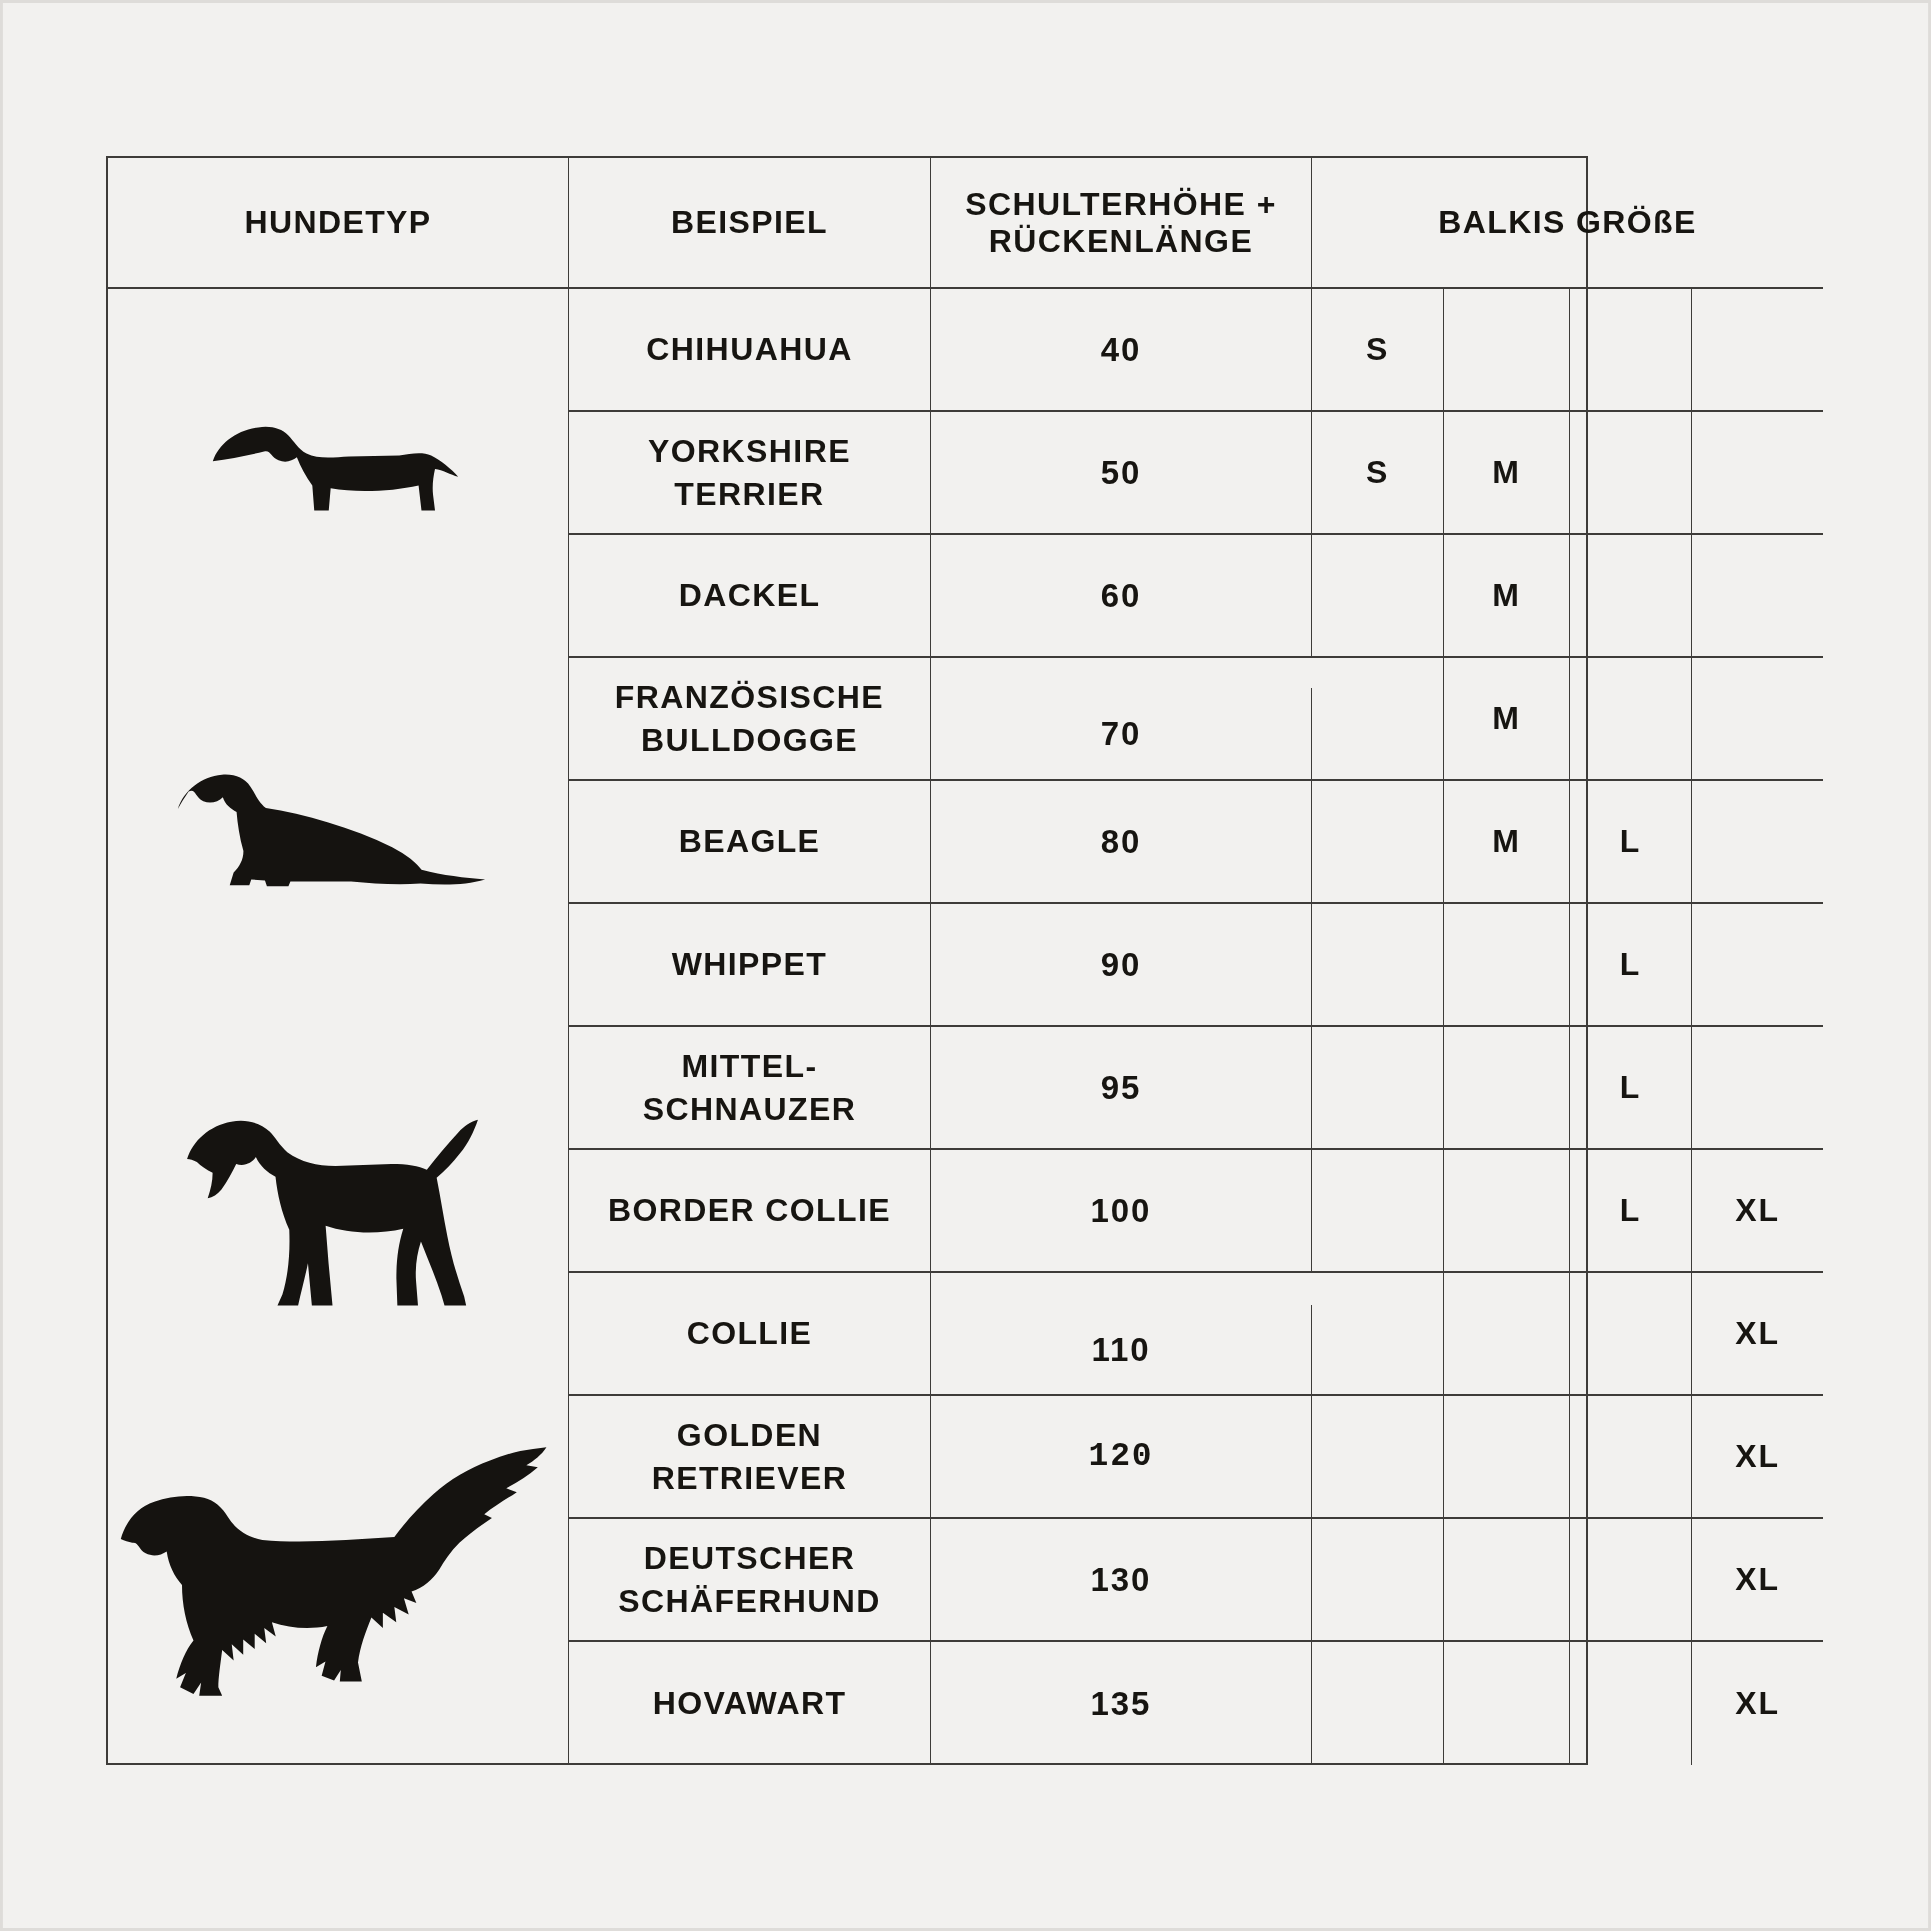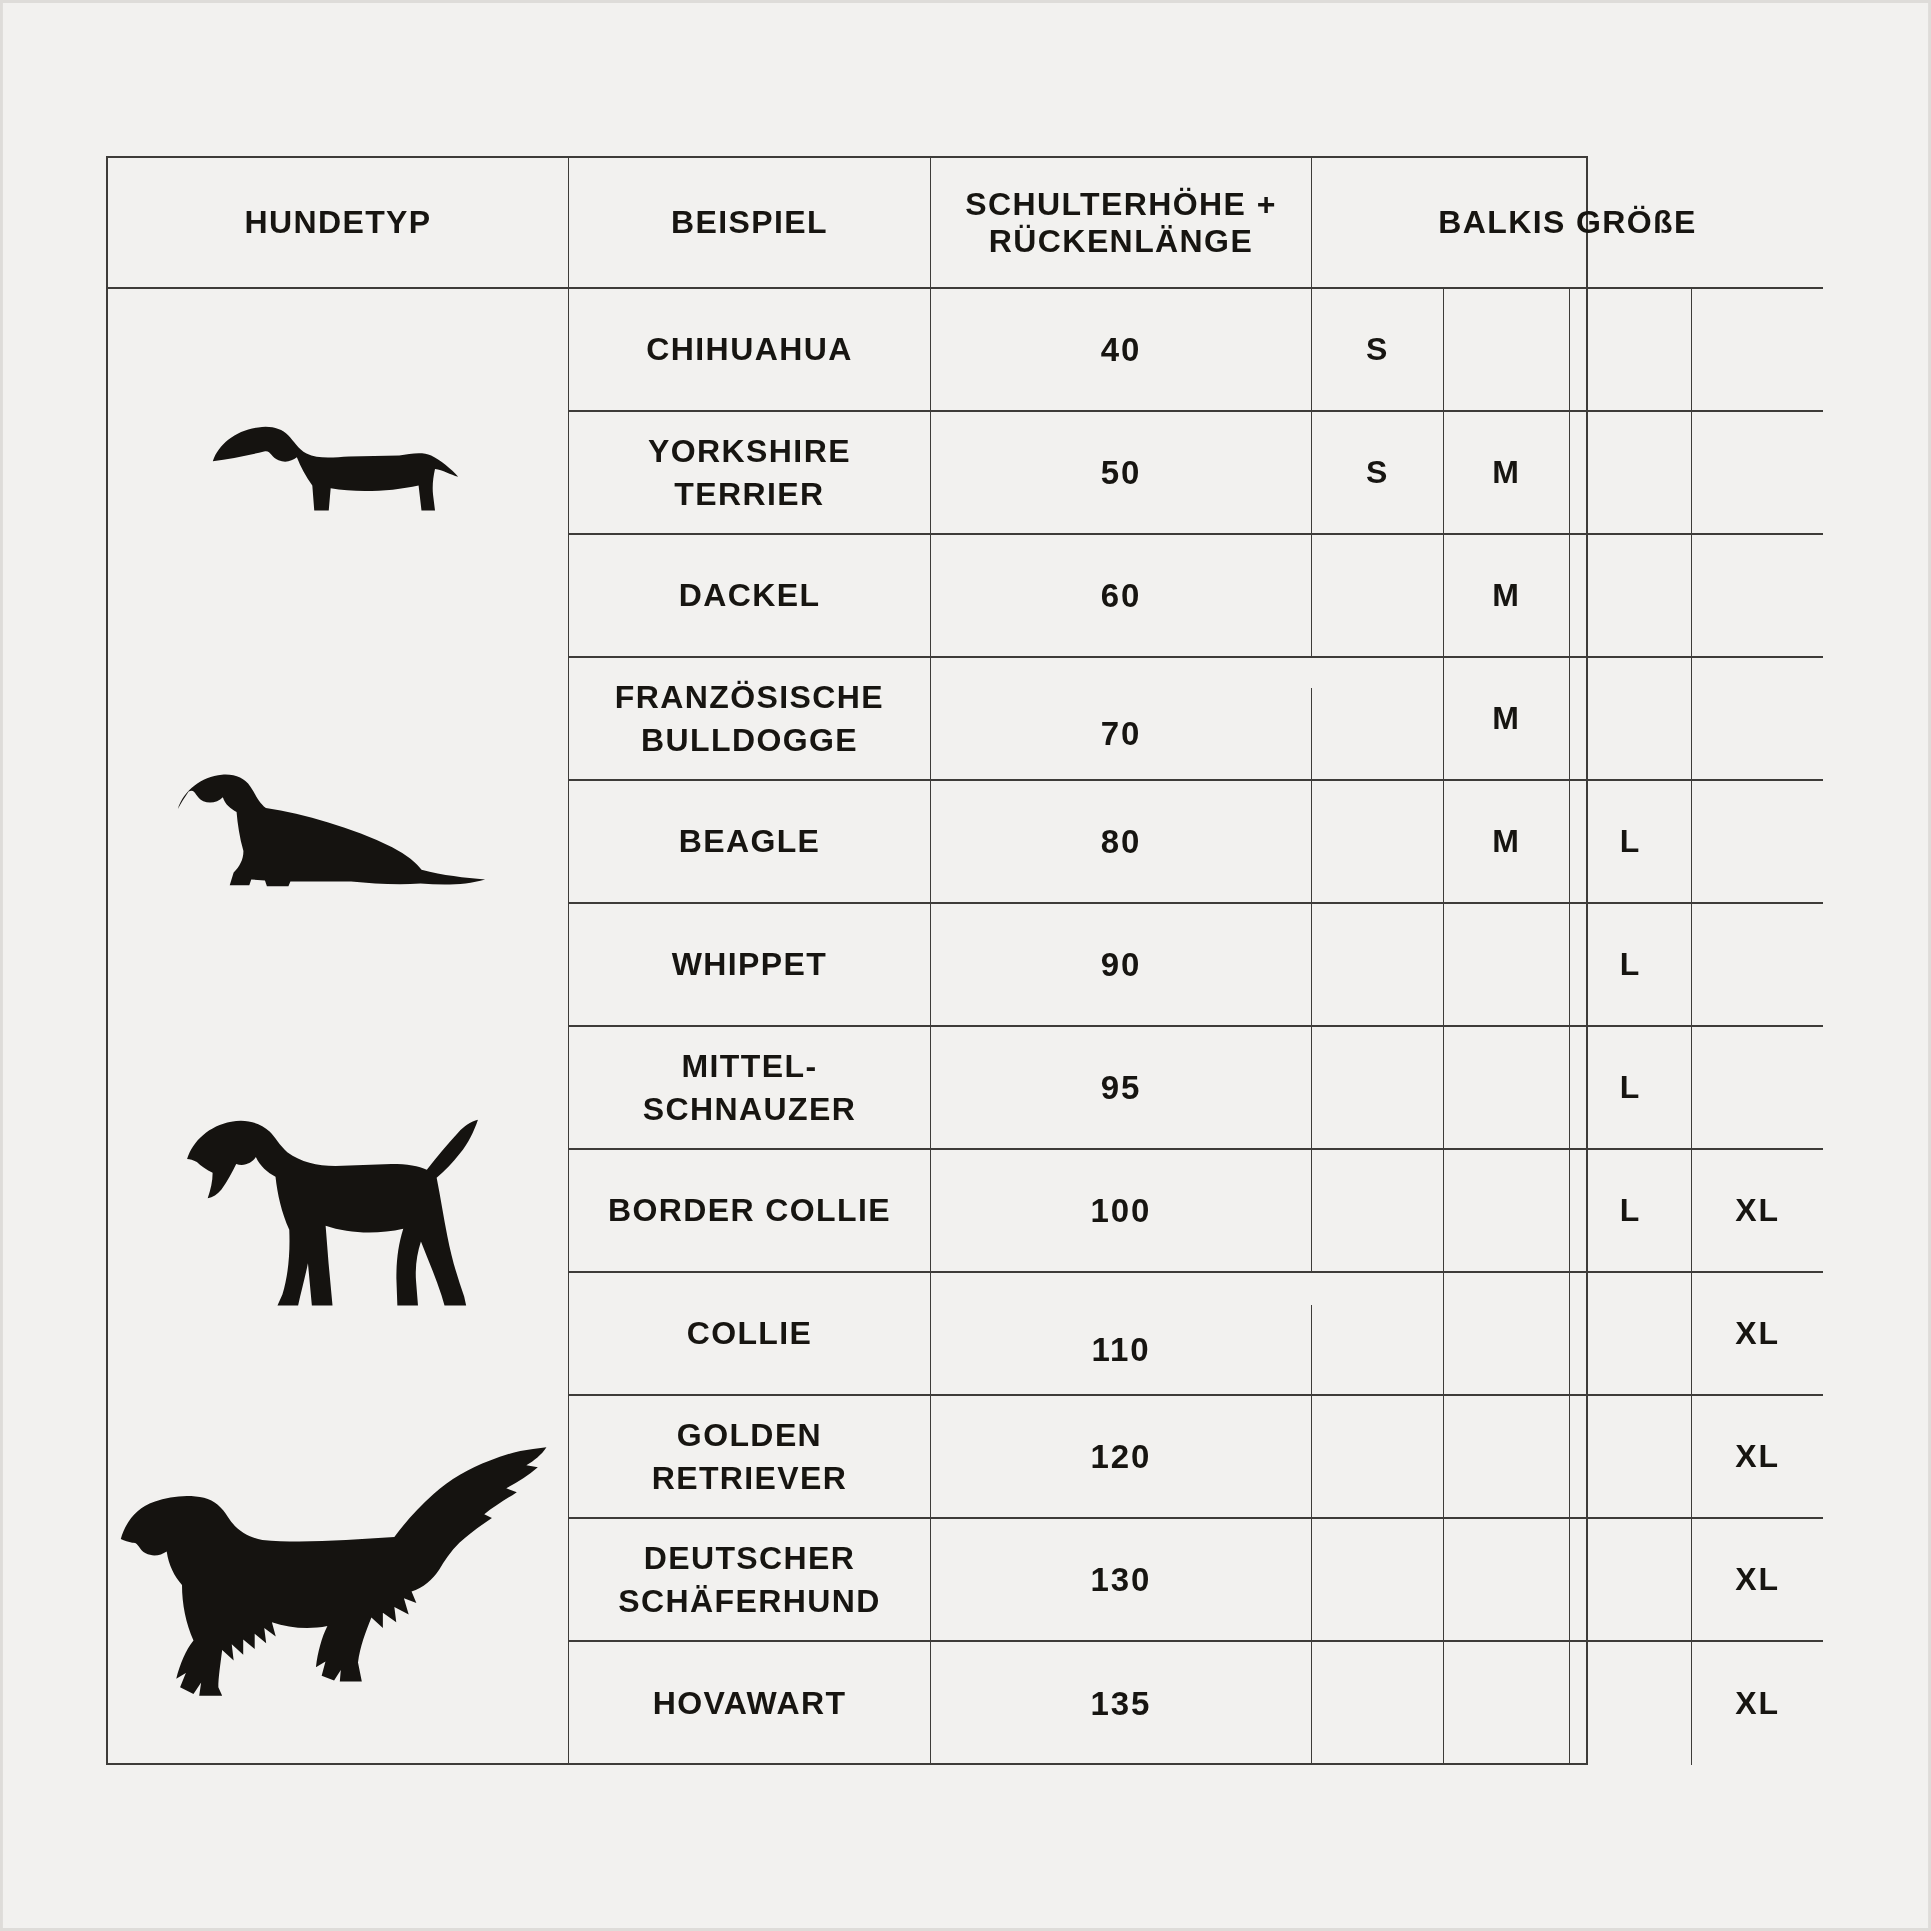--- a/index.html
+++ b/index.html
@@ -188,21 +188,21 @@
       <div class="cell body size" style="grid-area: 9 / 6;">L</div>
       <div class="cell body size col-last" style="grid-area: 9 / 7;">XL</div>
       <div class="cell body breed prewrap" style="grid-area: 10 / 2;">COLLIE</div>
       <div class="cell body value" style="grid-area: 10 / 3; margin-top: 32px;">110</div>
       <div class="cell body size" style="grid-area: 10 / 4;"></div>
       <div class="cell body size" style="grid-area: 10 / 5;"></div>
       <div class="cell body size" style="grid-area: 10 / 6;"></div>
       <div class="cell body size col-last" style="grid-area: 10 / 7;">XL</div>
       <div class="cell body breed prewrap" style="grid-area: 11 / 2;">GOLDEN
 RETRIEVER</div>
-      <div class="cell body value" style="grid-area: 11 / 3;">120</div>
+      <div class="cell body value" style="grid-area: 11 / 3; font-family: Liberation Mono, monospace;">120</div>
       <div class="cell body size" style="grid-area: 11 / 4;"></div>
       <div class="cell body size" style="grid-area: 11 / 5;"></div>
       <div class="cell body size" style="grid-area: 11 / 6;"></div>
       <div class="cell body size col-last" style="grid-area: 11 / 7;">XL</div>
       <div class="cell body breed prewrap" style="grid-area: 12 / 2;">DEUTSCHER
 SCHÄFERHUND</div>
       <div class="cell body value" style="grid-area: 12 / 3;">130</div>
       <div class="cell body size" style="grid-area: 12 / 4;"></div>
       <div class="cell body size" style="grid-area: 12 / 5;"></div>
       <div class="cell body size" style="grid-area: 12 / 6;"></div>

